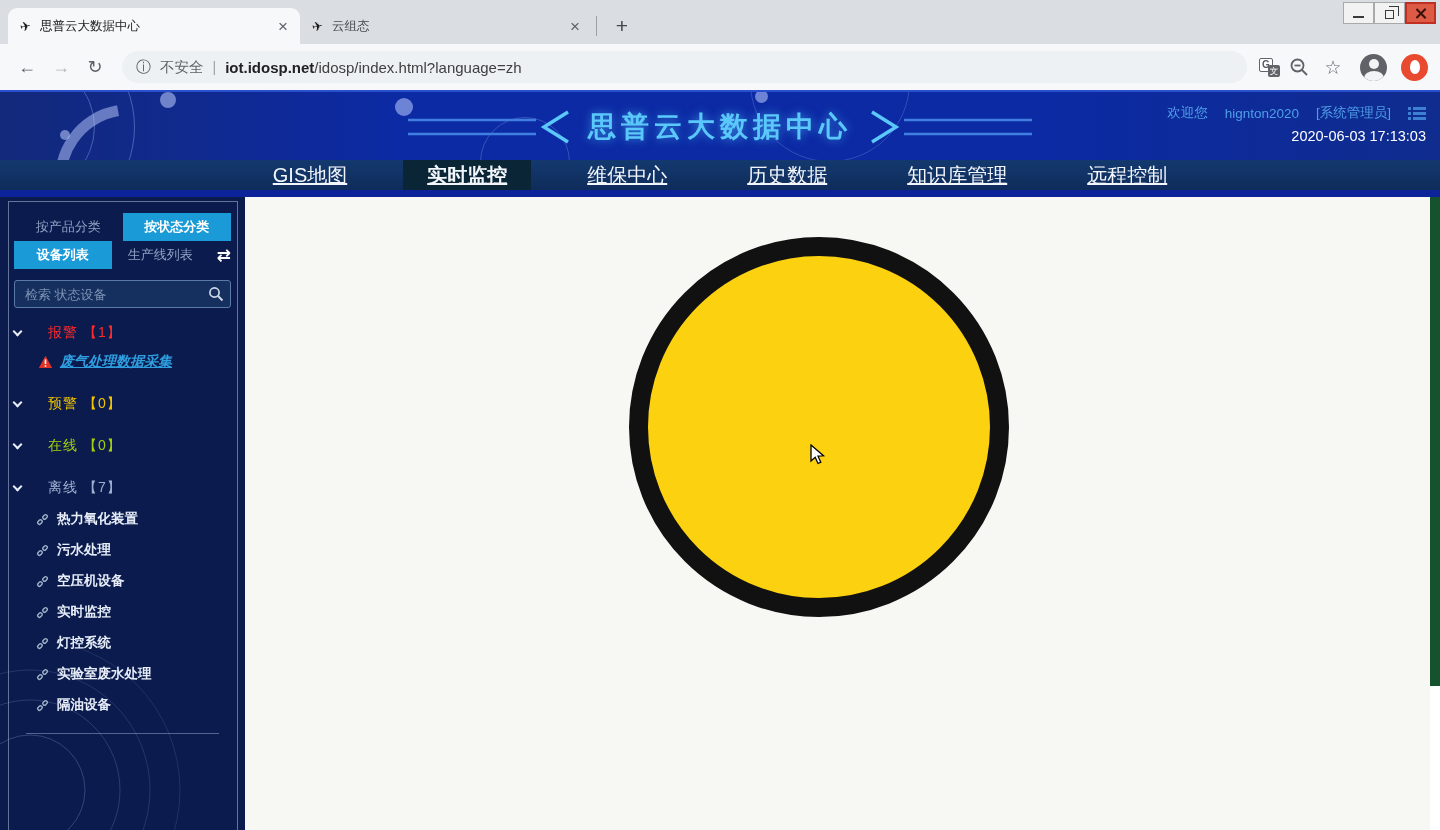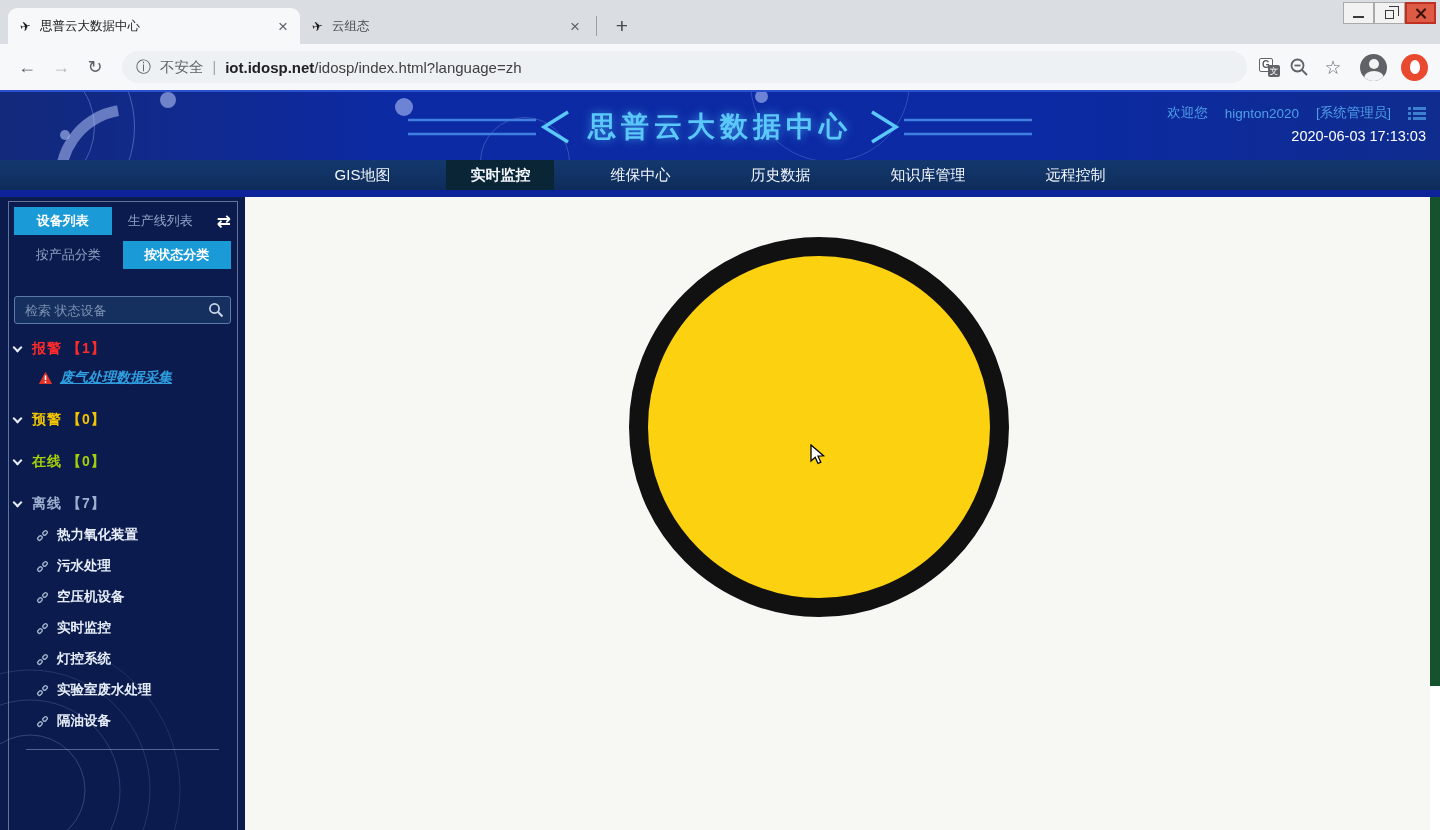--- a/index.html
+++ b/index.html
@@ -80,49 +80,49 @@
   .orn { flex:none; }
   .hdr-right { position:absolute; right:14px; top:12px; text-align:right; }
   .welcome-row { display:flex; align-items:center; justify-content:flex-end; gap:17px;
     color:#4f9fe8; font-size:13.5px; }
   .welcome-row b { font-weight:400; }
   .hdr-time { color:#ffffff; font-size:14.5px; font-weight:400; margin-top:6px; }
 
   .navbar { height:30px; display:flex; justify-content:center;
     background:linear-gradient(180deg,#14396f,#0e2c5a); }
   .nav-item { padding:6px 24px; margin:0 16px; display:flex; align-items:center;
-    font-size:15px; color:#f2f6fc; cursor:default; }
+    font-size:20px; color:#f2f6fc; cursor:default;text-decoration:underline; }
   .nav-item.active { background:#0a2536; font-weight:700; }
   .bluebar { height:7px; background:#0d239a; }
 
   .content { display:flex; height:633px; }
 
   
   .sidebar { width:245px; position:relative; background:#0b1b4d; overflow:hidden; flex:none; }
   .panel-border { position:absolute; left:8px; right:7px; top:4px; bottom:-2px;
     border:1px solid rgba(190,205,225,.5); pointer-events:none; }
   .side-inner { position:relative; padding:10px 14px 0 14px; height:100%; }
   .side-tabs { display:flex; align-items:center; }
   .stab { flex:1; text-align:center; font-size:13px; color:#8fa3c4; padding:5px 0; }
   .stab.active { background:#1a9bd7; color:#fff; font-weight:700; }
   .swap { color:#fff; font-size:17px; font-weight:700; width:22px; text-align:right; }
   .side-tabs.row2 { margin-top:6px; margin-right:0; }
-  .search-row { margin-top:27px; position:relative; }
+  .search-row { margin-top:11px; position:relative; }
   .search-input { width:100%; height:28px; background:#15305f; border:1px solid #5a7aa8;
     border-radius:3px; color:#cfd9ea; padding:0 30px 0 10px; font-size:13px;
     font-family:"Liberation Sans","DejaVu Sans",sans-serif; }
   .search-input::placeholder { color:#7e93b4; }
   .search-ico { position:absolute; right:7px; top:6px; }
 
   .tree { margin-top:16px; font-size:14px; }
   .tgroup { display:flex; align-items:center; gap:11px; margin-top:24px; }
   .tgroup.first { margin-top:2px; }
   .chev { width:7px; height:7px; border-right:2px solid #e8eef8; border-bottom:2px solid #e8eef8;
     transform:rotate(45deg); margin-top:-4px; flex:none; }
-  .tg-label { font-weight:700; letter-spacing:1px; }
+  .tg-label { font-weight:400; letter-spacing:1px;margin-left:16px; }
   .c-alarm { color:#ff2b2b; } .c-warn { color:#f2c500; }
   .c-online { color:#a4cf0a; } .c-offline { color:#9db0d0; }
   .alarm-link-row { margin:11px 0 4px 24px; display:flex; gap:7px; align-items:center; }
   .alarm-link { color:#2f9fe0; font-style:italic; font-weight:700; font-size:14px;
     text-decoration:underline; }
   .offline-list { margin:4px 0 0 22px; }
   .off-item { display:flex; gap:8px; align-items:center; margin-top:13px; color:#e6edf8;
     font-size:13.5px; font-weight:600; }
   .divider { margin:19px 12px 0 12px; border-top:1px solid rgba(170,190,220,.45); }
   .side-deco { position:absolute; pointer-events:none; }
@@ -247,28 +247,28 @@
 
     <div class="sidebar">
       <div class="panel-border"></div>
       <svg class="side-deco" style="left:-40px;bottom:-60px;" width="260" height="240" viewBox="0 0 260 240">
         <circle cx="70" cy="140" r="55" fill="none" stroke="rgba(150,180,235,.28)" stroke-width="1"></circle>
         <circle cx="70" cy="140" r="90" fill="none" stroke="rgba(150,180,235,.22)" stroke-width="1"></circle>
         <circle cx="70" cy="140" r="120" fill="none" stroke="rgba(150,180,235,.18)" stroke-width="1"></circle>
         <circle cx="70" cy="140" r="150" fill="none" stroke="rgba(150,180,235,.15)" stroke-width="1"></circle>
       </svg>
       <div class="side-inner">
+        <div class="side-tabs row2">
+          <div class="stab">按产品分类</div>
+          <div class="stab active">按状态分类</div>
+        </div>
         <div class="side-tabs">
           <div class="stab active">设备列表</div>
           <div class="stab">生产线列表</div>
           <div class="swap">⇄</div>
-        </div>
-        <div class="side-tabs row2">
-          <div class="stab">按产品分类</div>
-          <div class="stab active">按状态分类</div>
         </div>
         <div class="search-row">
           <input class="search-input" placeholder="检索 状态设备" style="">
           <svg class="search-ico search-svg" width="16" height="16" viewBox="0 0 16 16">
             <circle cx="6.5" cy="6.5" r="4.6" fill="none" stroke="#cdd8ea" stroke-width="1.7"></circle>
             <line x1="10" y1="10" x2="14.5" y2="14.5" stroke="#cdd8ea" stroke-width="1.9"></line>
           </svg>
         </div>
 
         <div class="tree">

